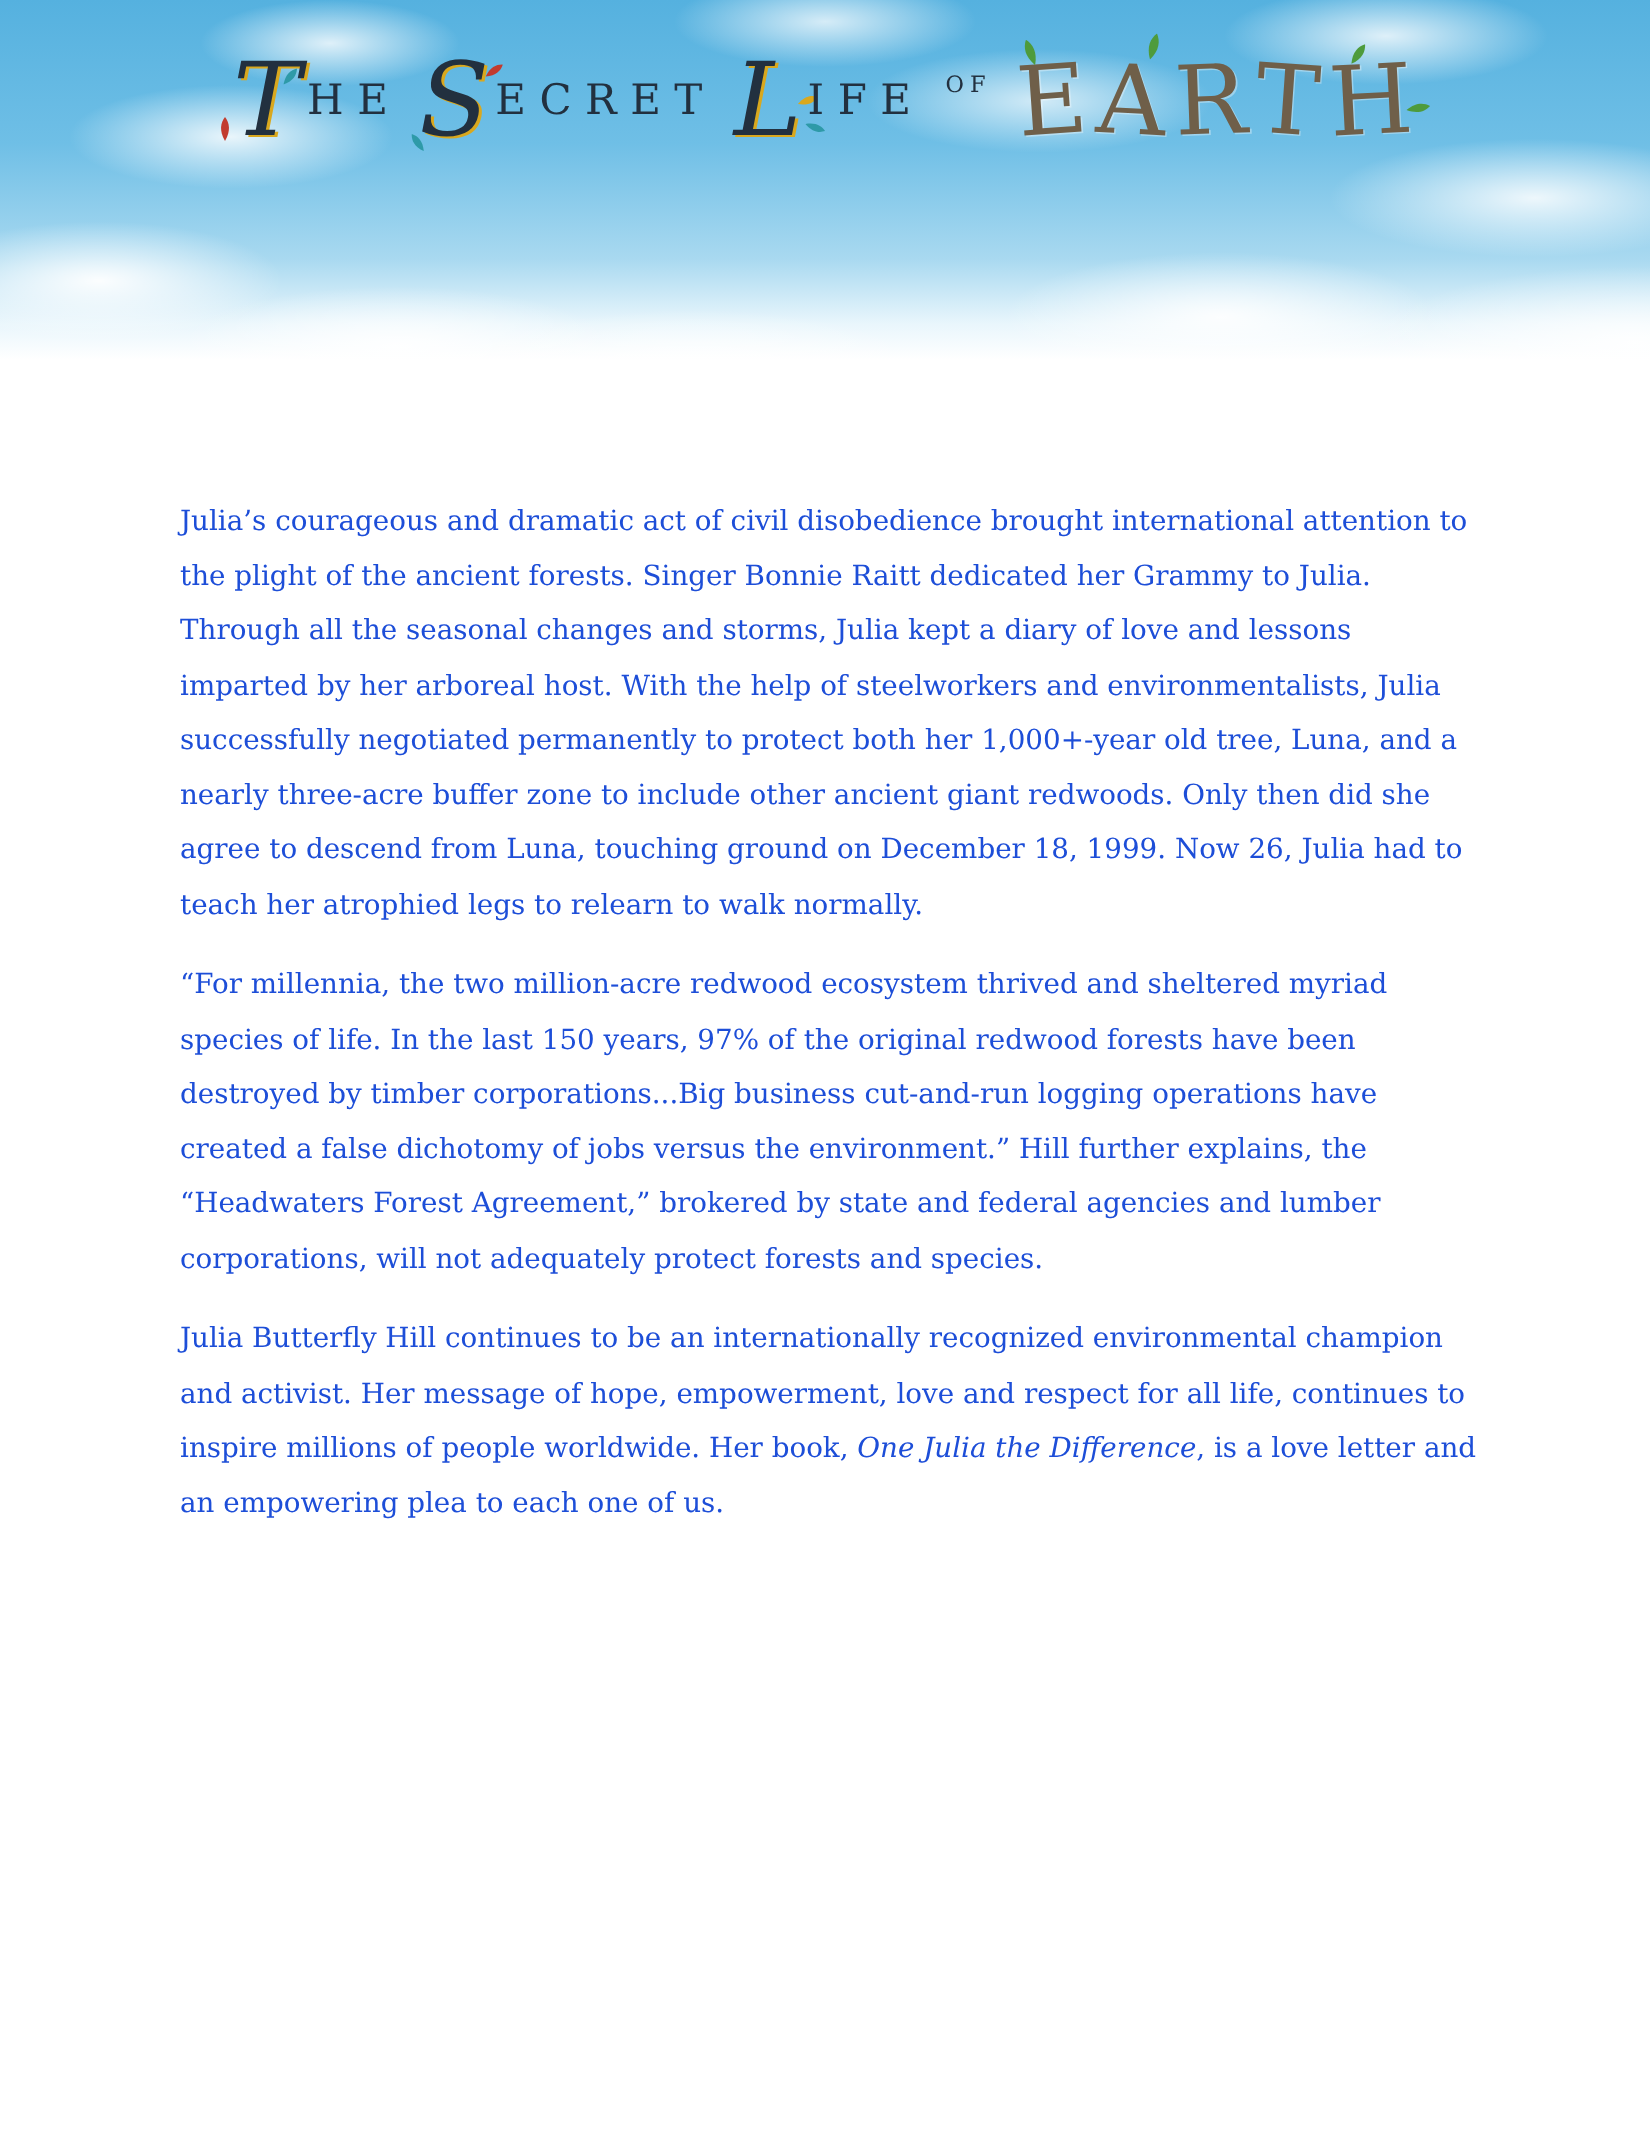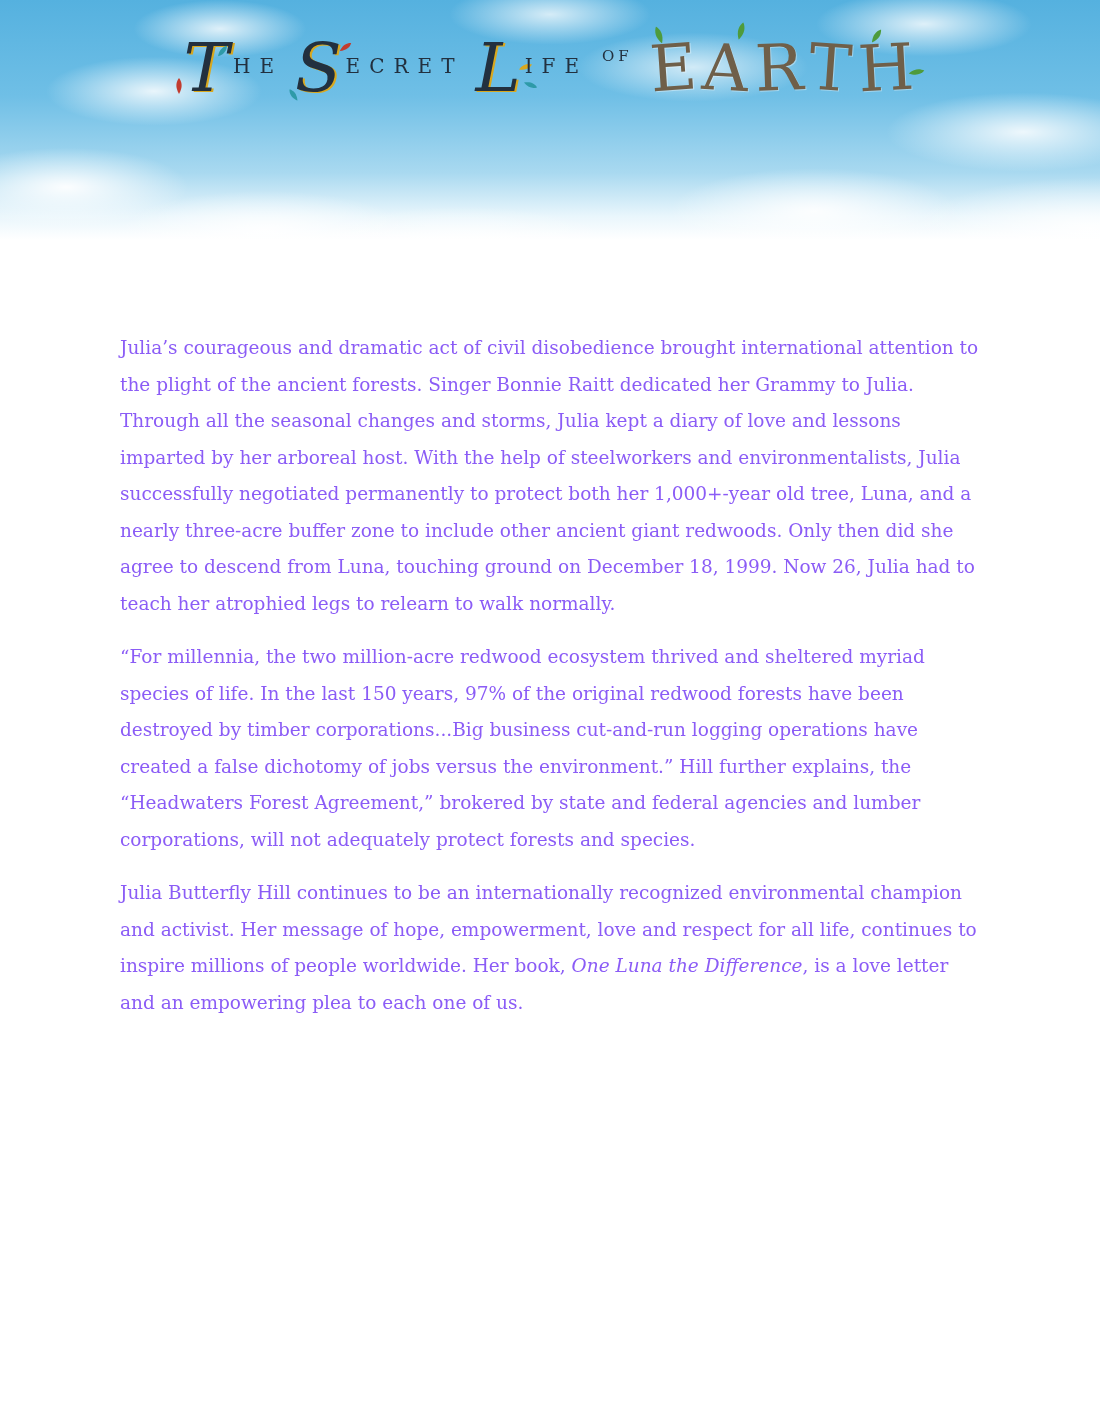--- a/index.html
+++ b/index.html
@@ -48,21 +48,21 @@
     font-family: "DejaVu Serif", serif;
     font-style: italic;
     font-size: 68px;
     line-height: 1;
     color: #22303f;
     text-shadow: 2px 1px 0 #d9a81e;
     display: inline-block;
   }
   .caps-word {
     font-family: "DejaVu Serif", serif;
-    font-size: 20px;
+    font-size: 28px;
     letter-spacing: 9px;
     color: #22303f;
     margin: 0 12px 0 4px;
     transform: translateY(-2px);
   }
   .of-word {
     font-family: "DejaVu Serif", serif;
     font-size: 15px;
     letter-spacing: 4px;
     color: #22303f;
@@ -80,21 +80,21 @@
     text-shadow: 1px 1px 0 rgba(255,255,255,.35);
   }
   .leaf { position: absolute; }
 
   
   .article {
     position: absolute;
     top: 330px;
     left: 120px;
     width: 868px;
-    color: #8b5cf6;
+    color: #1d4ed8;
   }
   .article p {
     margin: 0 0 17px 0;
     font-size: 18.5px;
     line-height: 36.5px;
     font-family: "DejaVu Serif", serif;
   }
   .article em { font-style: italic; }
 </style>
 </head>
@@ -153,14 +153,14 @@
           <path d="M5 0 C8 4 9 9 5 16 C1 9 2 4 5 0Z" fill="#4e9b3c"></path>
         </svg>
     </span>
 
   </div>
 </div>
 
 <div class="article">
     <p><span>Julia’s courageous and dramatic act of civil disobedience brought international attention to the plight of the ancient forests. Singer Bonnie Raitt dedicated her Grammy to Julia. Through all the seasonal changes and storms, Julia kept a diary of love and lessons imparted by her arboreal host. With the help of steelworkers and environmentalists, Julia successfully negotiated permanently to protect both her 1,000+-year old tree, Luna, and a nearly three-acre buffer zone to include other ancient giant redwoods. Only then did she agree to descend from Luna, touching ground on December 18, 1999. Now 26, Julia had to teach her atrophied legs to relearn to walk normally.</span></p>
     <p><span>“For millennia, the two million-acre redwood ecosystem thrived and sheltered myriad species of life. In the last 150 years, 97% of the original redwood forests have been destroyed by timber corporations...Big business cut-and-run logging operations have created a false dichotomy of jobs versus the environment.”  Hill further explains, the “Headwaters Forest Agreement,” brokered by state and federal agencies and lumber corporations, will not adequately protect forests and species.</span></p>
-    <p><span>Julia Butterfly Hill continues to be an internationally recognized environmental champion and activist. Her message of hope, empowerment, love and respect for all life, continues to inspire millions of people worldwide. Her book, </span><em>One Luna the Difference</em><span>, is a love letter and an empowering plea to each one of us.</span></p>
+    <p><span>Julia Butterfly Hill continues to be an internationally recognized environmental champion and activist. Her message of hope, empowerment, love and respect for all life, continues to inspire millions of people worldwide. Her book, </span><em>One Julia the Difference</em><span>, is a love letter and an empowering plea to each one of us.</span></p>
   </div>
 
 </body></html>

